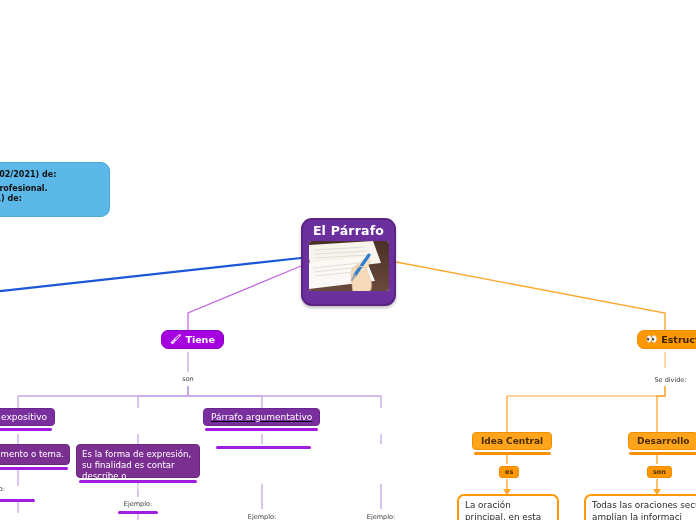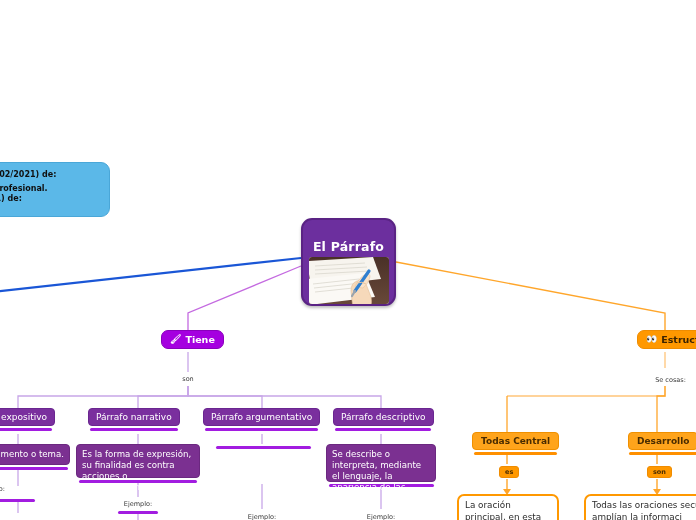--- a/index.html
+++ b/index.html
@@ -13,21 +13,21 @@
 
   
   .node{position:absolute;box-sizing:border-box;}
 
   
   .central{
     left:301px;top:218px;width:95px;height:88px;
     background:#6c2f9e;border:2px solid #5a2384;border-radius:11px;
     box-shadow:0 2px 3px rgba(0,0,0,.25);
     display:flex;flex-direction:column;align-items:center;
-    padding-top:19px;
+    padding-top:3px;
   }
   .central .title{
     color:#ffffff;font-size:12.5px;font-weight:bold;letter-spacing:.2px;
     line-height:15px;text-align:center;
   }
   .central .thumb{
     margin-top:3px;width:80px;height:50px;border-radius:3px;overflow:hidden;
     background:#efe9e2;position:relative;
   }
 
@@ -186,66 +186,57 @@
   <div class="node pill purple" style="left:161px;top:330px;">
     <span class="emo">🖌</span>
     <span>Tiene</span>
   </div>
   <div class="cword" style="left:168px;top:375px;width:40px;">son</div>
 
   <div class="lbl-wrap clip-left" style="top:408px;">
     <div class="lbl" style="width:110px;text-align:right;">expositivo</div>
     <div class="bar" style="width:104px;"></div>
   </div>
-  <div class="lbl-wrap" style="left:88px;top:408px;">
-    <div class="lbl">Párrafo narrativo</div>
-    <div class="bar" style="width:96%;"></div>
-  </div>
-  <div class="lbl-wrap" style="left:203px;top:408px;">
+  <div class="lbl-wrap" style="left:203px;top:408px;text-decoration:underline;">
     <div class="lbl">Párrafo argumentativo</div>
     <div class="bar" style="width:96%;"></div>
   </div>
   <div class="lbl-wrap" style="left:333px;top:408px;">
-    <div class="lbl">Párrafo descriptivo</div>
     <div class="bar" style="width:96%;"></div>
   </div>
 
   <div class="txtbox-wrap clip-left" style="top:444px;width:125px;">
     <div class="txtbox" style="width:125px;text-align:right;">umento o tema.</div>
     <div class="bar" style="width:120px;"></div>
   </div>
   <div class="txtbox-wrap" style="left:76px;top:444px;width:124px;">
-    <div class="txtbox" style="width:124px;height:34px;">Es la forma de expresión, su finalidad es contra acciones o acontecimientos.</div>
+    <div class="txtbox" style="width:124px;height:34px;">Es la forma de expresión, su finalidad es contar describe o acontecimientos.</div>
     <div class="bar" style="width:118px;"></div>
   </div>
   <div class="txtbox-wrap" style="left:213px;top:444px;width:100px;">
     <div class="bar" style="width:95px;"></div>
-  </div>
-  <div class="txtbox-wrap" style="left:326px;top:444px;width:110px;">
-    <div class="txtbox" style="width:110px;height:38px;">Se describe o interpreta, mediante el lenguaje, la apariencia de las personas o cosas.</div>
-    <div class="bar" style="width:105px;"></div>
   </div>
 
   <div class="cword clip-left" style="top:485px;width:60px;text-align:right;">Ejemplo:</div>
   <div class="tiny-bar" style="left:-10px;top:499px;width:45px;"></div>
 
   <div class="cword" style="left:118px;top:500px;width:40px;">Ejemplo:</div>
   <div class="tiny-bar" style="left:118px;top:511px;width:40px;"></div>
 
   <div class="cword" style="left:242px;top:513px;width:40px;">Ejemplo:</div>
   <div class="cword" style="left:361px;top:513px;width:40px;">Ejemplo:</div>
 
   <div class="node pill orange" style="left:637px;top:330px;">
     <span class="emo">👀</span>
     <span>Estructura</span>
   </div>
-  <div class="cword" style="left:645px;top:376px;width:51px;">Se cosas:</div>
+  <div class="cword" style="left:645px;top:376px;width:51px;">Se divide:</div>
 
   <div class="lbl-wrap" style="left:472px;top:432px;">
-    <div class="lbl-orange">Todas Central</div>
+    <div class="lbl-orange">Idea Central</div>
     <div class="bar-o" style="width:96%;"></div>
   </div>
   <div class="cword chip" style="left:499px;top:466px;">es</div>
   <div class="obox" style="position:absolute;left:457px;top:494px;width:102px;height:34px;">
     <span>La oración principal, en esta nos dan a conocer</span>
   </div>
 
   <div class="lbl-wrap" style="left:628px;top:432px;">
     <div class="lbl-orange">Desarrollo</div>
     <div class="bar-o" style="width:96%;"></div>

